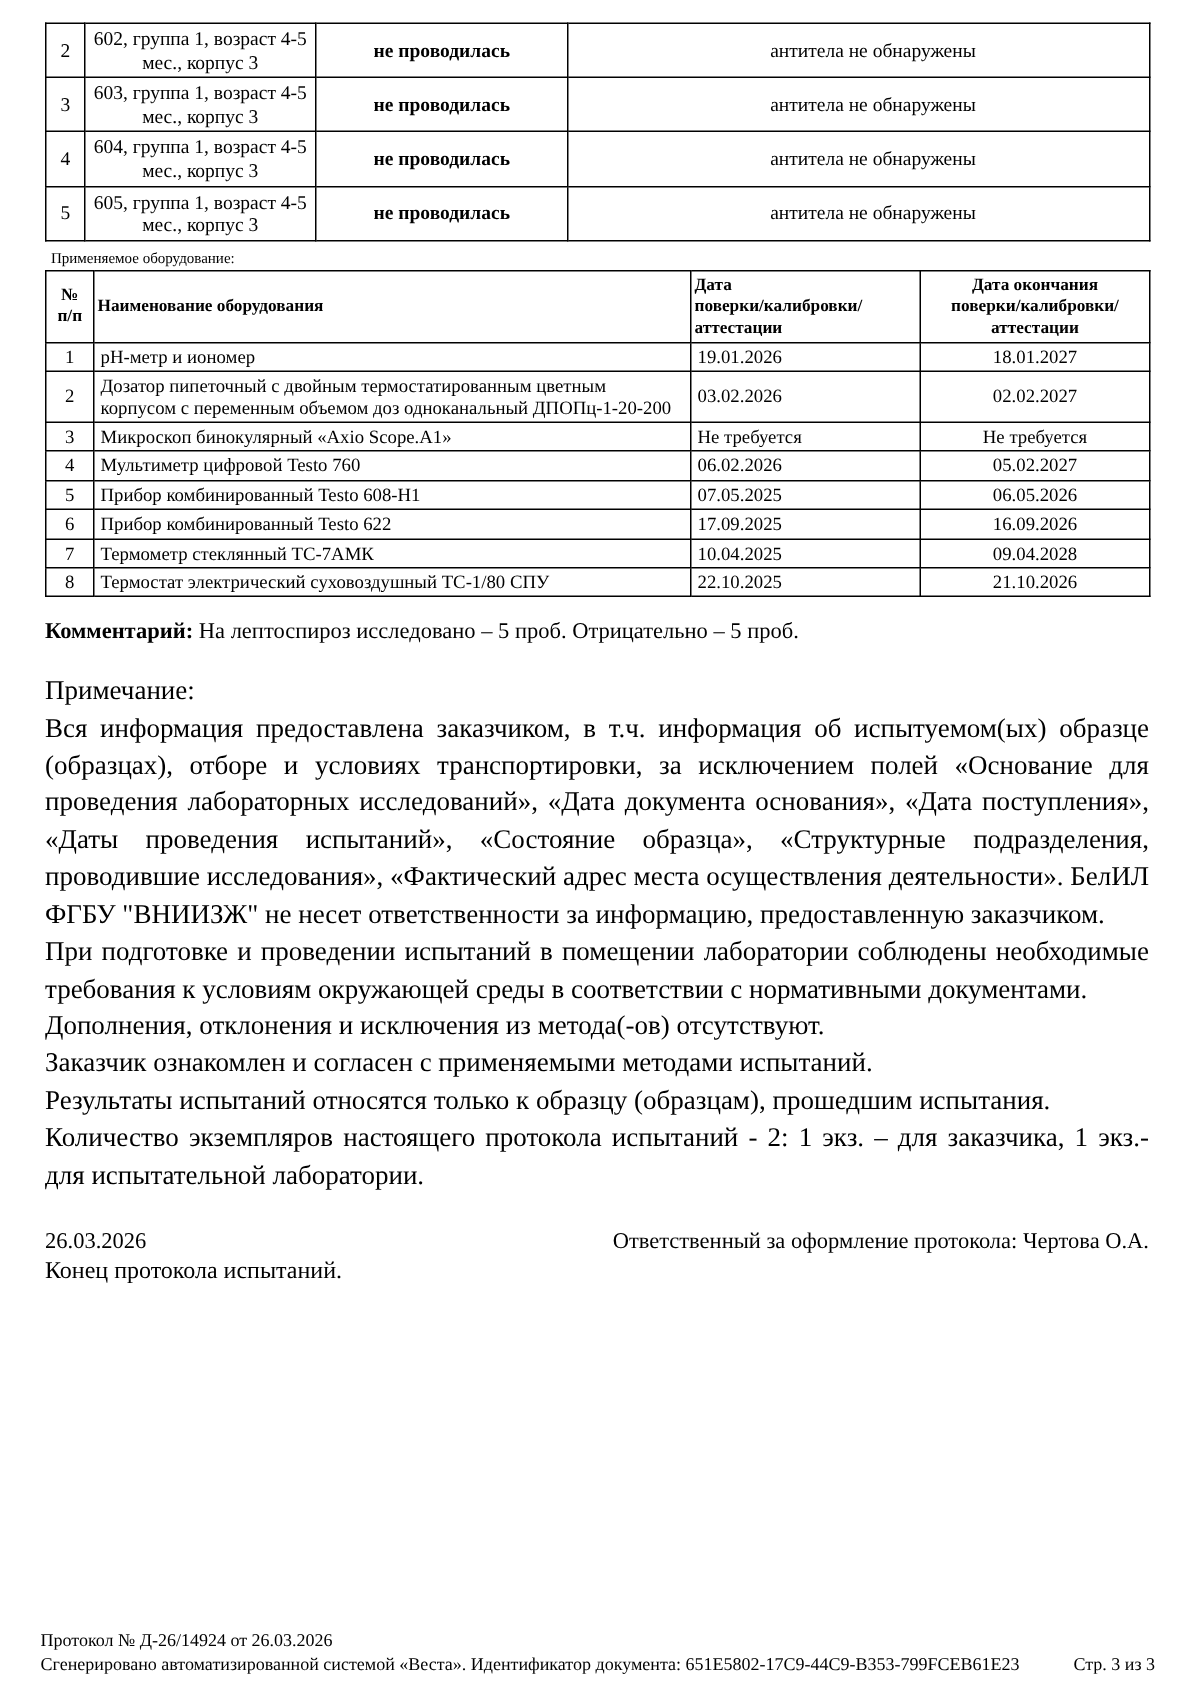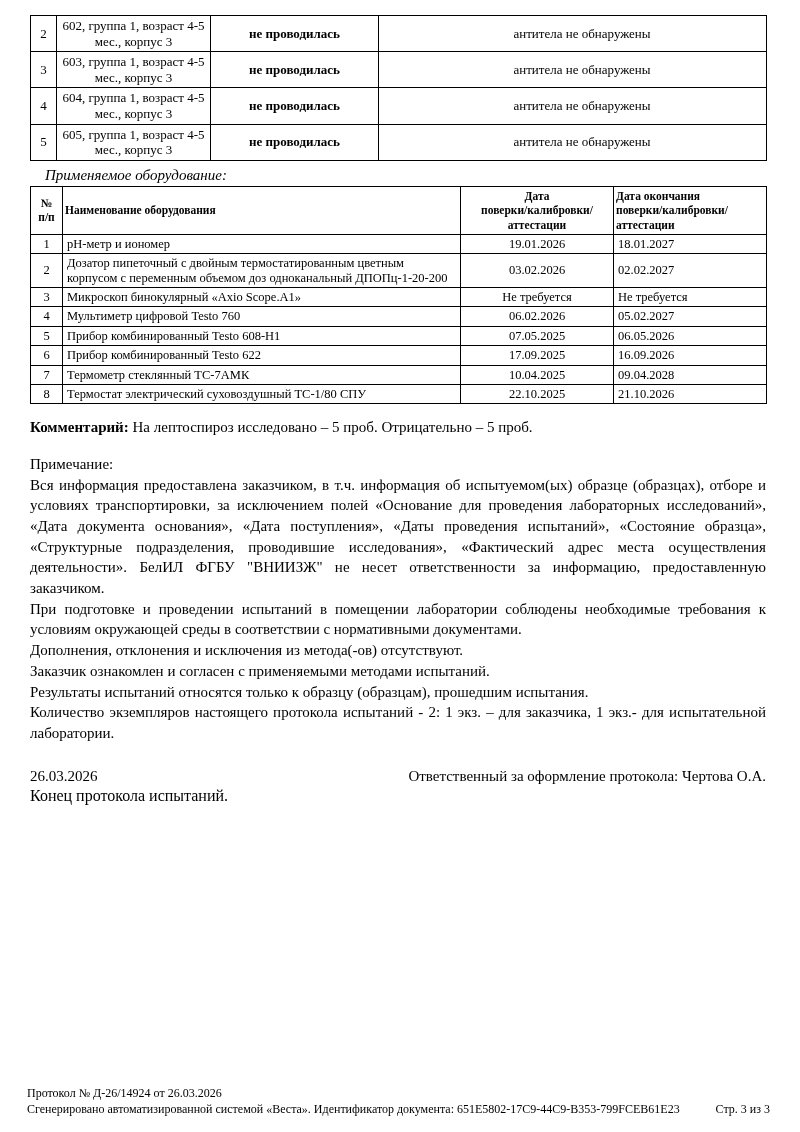--- a/index.html
+++ b/index.html
@@ -18,42 +18,42 @@
   
   .results-table td {
     font-size: 13px; line-height: 1.2; text-align: center;
     vertical-align: middle; padding: 2px 4px; height: 30px;
   }
   .results-table .c1 { width: 26px; }
   .results-table .c2 { width: 154px; margin-top: 28px; }
   .results-table .c3 { width: 168px; font-weight: bold; }
   .results-table .c4 { width: 388px; padding-left: 23px; }
 
-  .equip-heading { font-size: 15px; margin: 6px 0 2px 15px; font-style: italic; }
+  .equip-heading { font-size: 10px; margin: 6px 0 2px 4px; }
 
   
   .equip-table th {
     font-size: 11.5px; font-weight: bold; line-height: 1.25;
     text-align: center; vertical-align: middle; padding: 2px 2px;
   }
   .equip-table td {
     font-size: 12.5px; line-height: 1.15; padding: 2px 4px;
     vertical-align: middle; height: 17px;
   }
   .equip-table .e1 { width: 32px; text-align: center; }
   .equip-table .e2 { width: 398px; text-align: left; }
-  .equip-table .e3 { width: 153px; text-align: center; }
-  .equip-table .e4 { width: 153px; text-align: left; }
+  .equip-table .e3 { width: 153px; text-align: left; }
+  .equip-table .e4 { width: 153px; text-align: center; }
   .hdr-line { display: block; }
 
   .comment { font-size: 15px; margin-top: 13px; line-height: 1.38; }
   .comment b { font-weight: bold; }
 
   .notes { margin-top: 16px; }
-  .notes p { margin: 0; font-size: 15px; line-height: 1.38; }
+  .notes p { margin: 0; font-size: 18px; line-height: 1.38; }
   .notes p.just { text-align: justify; }
 
   .sig-row {
     display: flex; justify-content: space-between;
     font-size: 15px; margin-top: 24px;
   }
   .end-line { font-size: 16px; margin-top: 2px; }
 
   .footer {
     position: absolute; left: 27px; right: 30px; top: 1086px;

